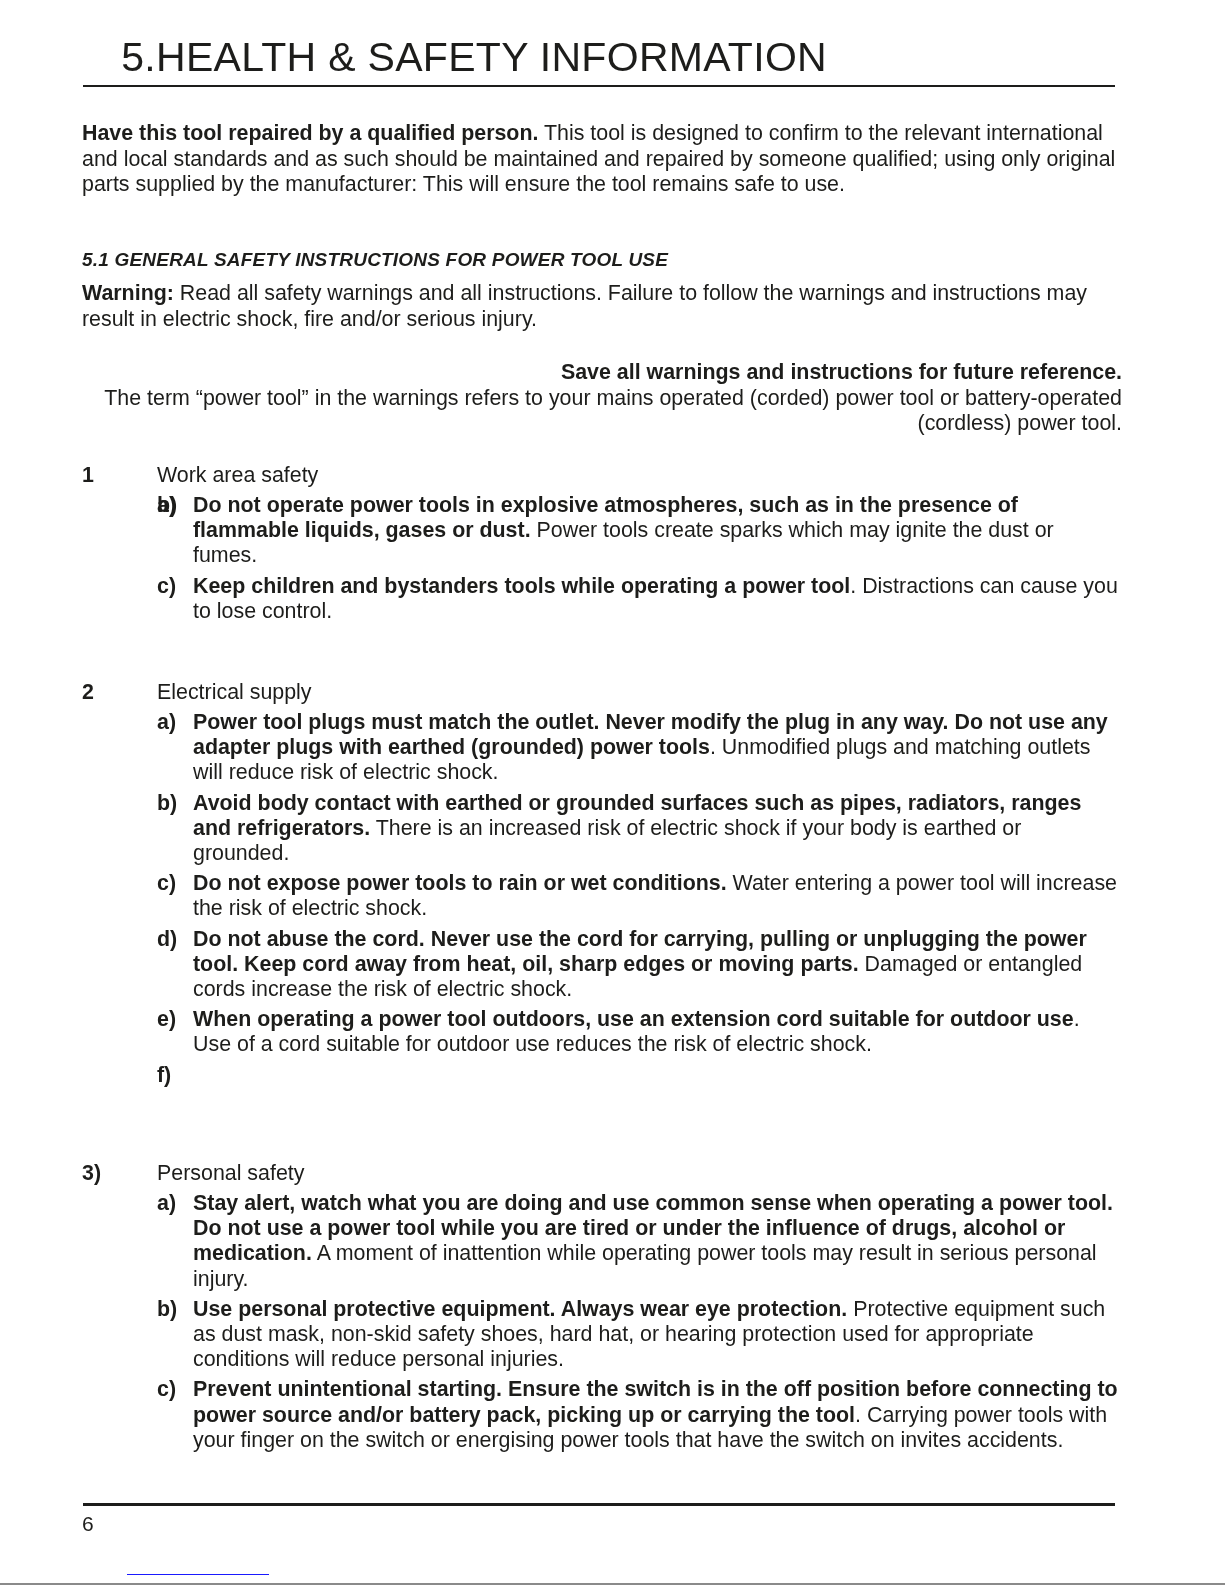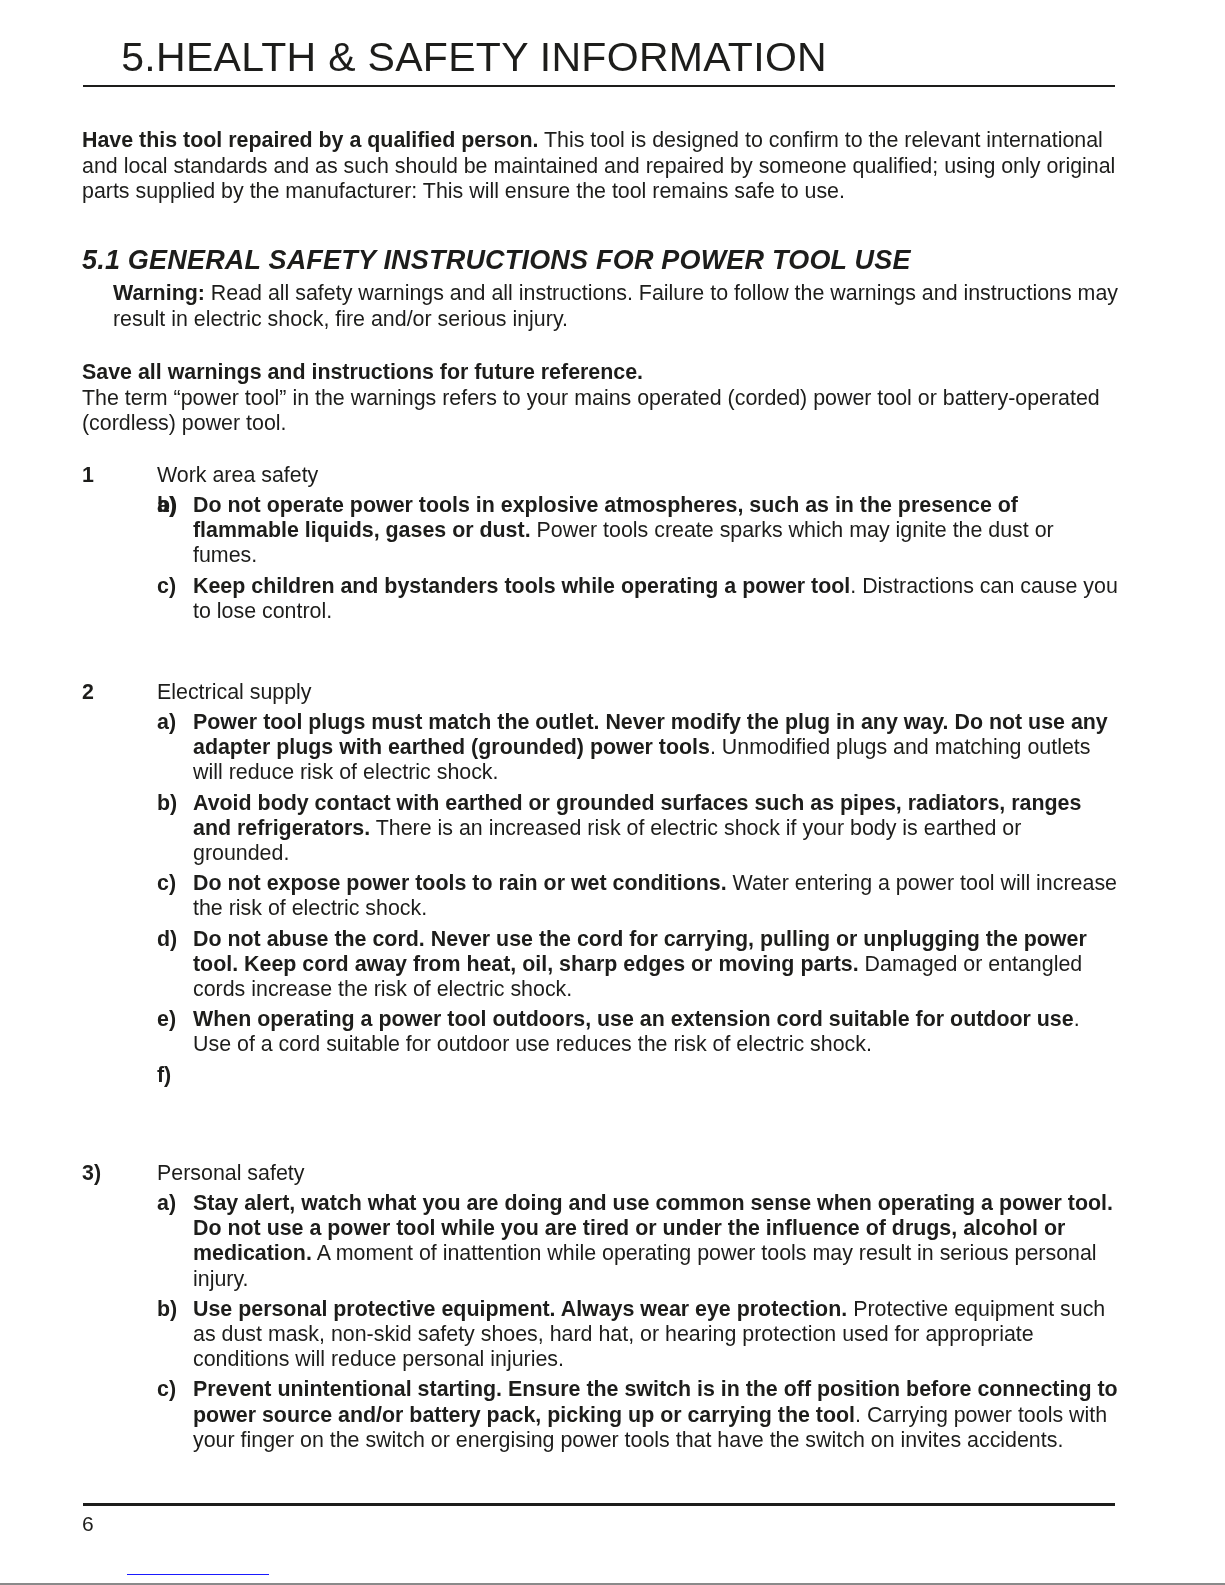--- a/index.html
+++ b/index.html
@@ -15,21 +15,21 @@
   }
   .page-title .num { display:inline-block; width:74px; }
   .title-rule {
     position:absolute; left:83px; top:85px; width:1032px; height:2px; background:#1d1d1b;
   }
   .block { position:absolute; left:82px; width:1040px; font-size:21.4px; line-height:25.5px; }
   .block p { margin:0; }
   b, .b { font-weight:bold; }
   .sub-title {
     position:absolute; left:82px; top:243px; margin:0;
-    font-size:27px; font-weight:bold; font-style:italic; letter-spacing:0.2px;
+    font-size:19px; font-weight:bold; font-style:italic; letter-spacing:0.2px;
     white-space:nowrap; line-height:34px;
   }
   .section { position:absolute; left:82px; width:1040px; font-size:21.4px; line-height:25.2px; }
   .sec-head { position:relative; height:25px; margin-bottom:5px; }
   .sec-num { position:absolute; left:0; top:0; font-weight:bold; }
   .sec-label { position:absolute; left:75px; top:0; font-weight:normal; }
   .item { position:relative; padding-left:111px; margin-bottom:5px; }
   .item-letter { position:absolute; left:75px; top:0; font-weight:bold; }
   .item-text { display:block; }
   .bottom-rule {
@@ -38,31 +38,31 @@
   .page-number { position:absolute; left:82px; top:1511px; font-size:21px; line-height:26px; }
   .link-artifact { position:absolute; left:127px; top:1574px; width:142px; height:1px; background:#1a1aff; }
   .edge-strip { position:absolute; left:0; top:1583px; width:1225px; height:2px; background:#8a8a8a; }
 </style>
 </head>
 <body>
 
 <h1 class="page-title"><span class="num">5.</span><span>HEALTH &amp; SAFETY INFORMATION</span></h1>
 <div class="title-rule"></div>
 
-<div class="block" style="top:128px;">
+<div class="block" style="top:121px;">
   <p><b>Have this tool repaired by a qualified person.</b><span>  This tool is designed to confirm to the relevant international and local standards and as such should be maintained and repaired by someone qualified; using only original parts supplied by the manufacturer:  This will ensure the tool remains safe to use.</span></p>
 </div>
 
 <h2 class="sub-title">5.1 GENERAL SAFETY INSTRUCTIONS FOR POWER TOOL USE</h2>
 
-<div class="block" style="top:281px;margin-left:31px;">
+<div class="block" style="top:281px;">
   <p><b>Warning:</b><span> Read all safety warnings and all instructions. Failure to follow the warnings and instructions may result in electric shock, fire and/or serious injury.</span></p>
 </div>
 
-<div class="block" style="top:360px;">
+<div class="block" style="top:360px;text-align:right;">
   <p><b>Save all warnings and instructions for future reference.</b></p>
   <p>The term “power tool” in the warnings refers to your mains operated (corded) power tool or battery-operated  (cordless) power tool.</p>
 </div>
 
 <div class="section" style="top:463px;">
   <div class="sec-head">
     <span class="sec-num">1</span>
     <span class="sec-label">Work area safety</span>
   </div>
   <div class="item">

